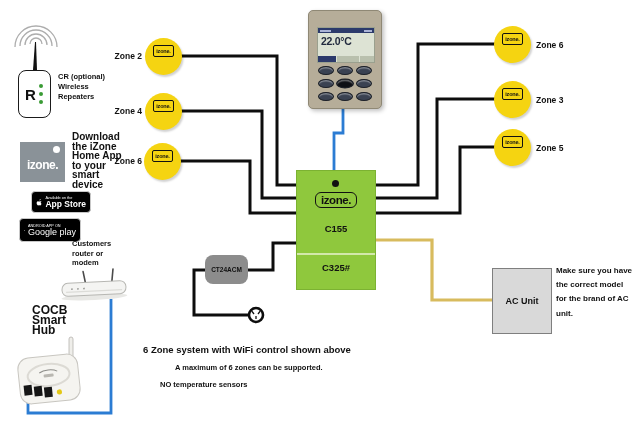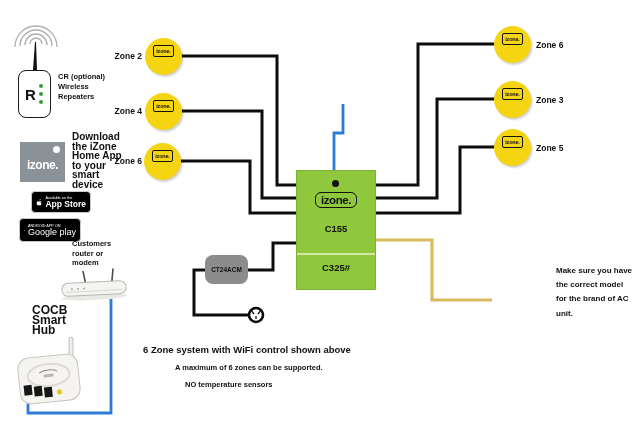--- a/index.html
+++ b/index.html
@@ -193,33 +193,61 @@
     <div>router or</div>
     <div>modem</div>
   </div>
 
   <div class="abs cap" style="left:32px;top:305px;font-size:12px;line-height:10px;">
     <div>COCB</div>
     <div>Smart</div>
     <div>Hub</div>
   </div>
 
+  <div class="abs thermo">
+    <div class="lcd">
+      <div class="lcd-head">
+          <i style="width:11px;"></i>
+          <i style="width:8px;"></i>
+        </div>
+      <div class="lcd-temp">22.0°C</div>
+      <div class="lcd-foot">
+        <i style="width:18px;background:var(--lcd-navy,#2c3a6b);"></i>
+        <i style="flex:1;background:#b9c0ad;"></i>
+        <i style="width:14px;background:#b9c0ad;"></i>
+      </div>
+    </div>
+    <div class="btn-grid">
+      <span class="tbtn"></span>
+      <span class="tbtn"></span>
+      <span class="tbtn"></span>
+      <span class="tbtn"></span>
+      <span class="tbtn center"></span>
+      <span class="tbtn"></span>
+      <span class="tbtn"></span>
+      <span class="tbtn"></span>
+      <span class="tbtn"></span>
+    </div>
+  </div>
 
   <div class="abs controller">
     <span class="ctrl-dot"></span>
     <div class="ctrl-logo"><span>izone.</span></div>
     <div class="ctrl-model" style="top:52px;">C155</div>
     <div class="ctrl-div"></div>
     <div class="ctrl-model" style="top:91px;">C325#</div>
   </div>
 
   <div class="abs ct-box">
     <span>CT24ACM</span>
   </div>
 
+  <div class="abs ac-box">
+    <span>AC Unit</span>
+  </div>
   <div class="abs cap note" style="left:556px;top:264px;font-size:8px;line-height:14.2px;">
     <div>Make sure you have</div>
     <div>the correct model</div>
     <div>for the brand of AC</div>
     <div>unit.</div>
   </div>
 
   <div class="abs zone-circle" style="left:145px;top:38px;">
     <span class="zone-badge">izone.</span>
   </div>
@@ -241,15 +269,15 @@
   </div>
   <div class="abs zone-circle" style="left:494px;top:129px;">
     <span class="zone-badge">izone.</span>
   </div>
   <div class="abs zone-label" style="left:536px;top:40px;">Zone 6</div>
   <div class="abs zone-label" style="left:536px;top:95px;">Zone 3</div>
   <div class="abs zone-label" style="left:536px;top:143px;">Zone 5</div>
 
   <div class="abs footer1" style="left:143px;top:344px;">6 Zone system with WiFi control shown above</div>
   <div class="abs footer2" style="left:143px;top:363px;">A maximum of 6 zones can be supported.</div>
-  <div class="abs footer2" style="left:153px;top:380px;">NO temperature sensors</div>
+  <div class="abs footer2" style="left:128px;top:380px;">NO temperature sensors</div>
 
 </div>
 
 </body></html>

